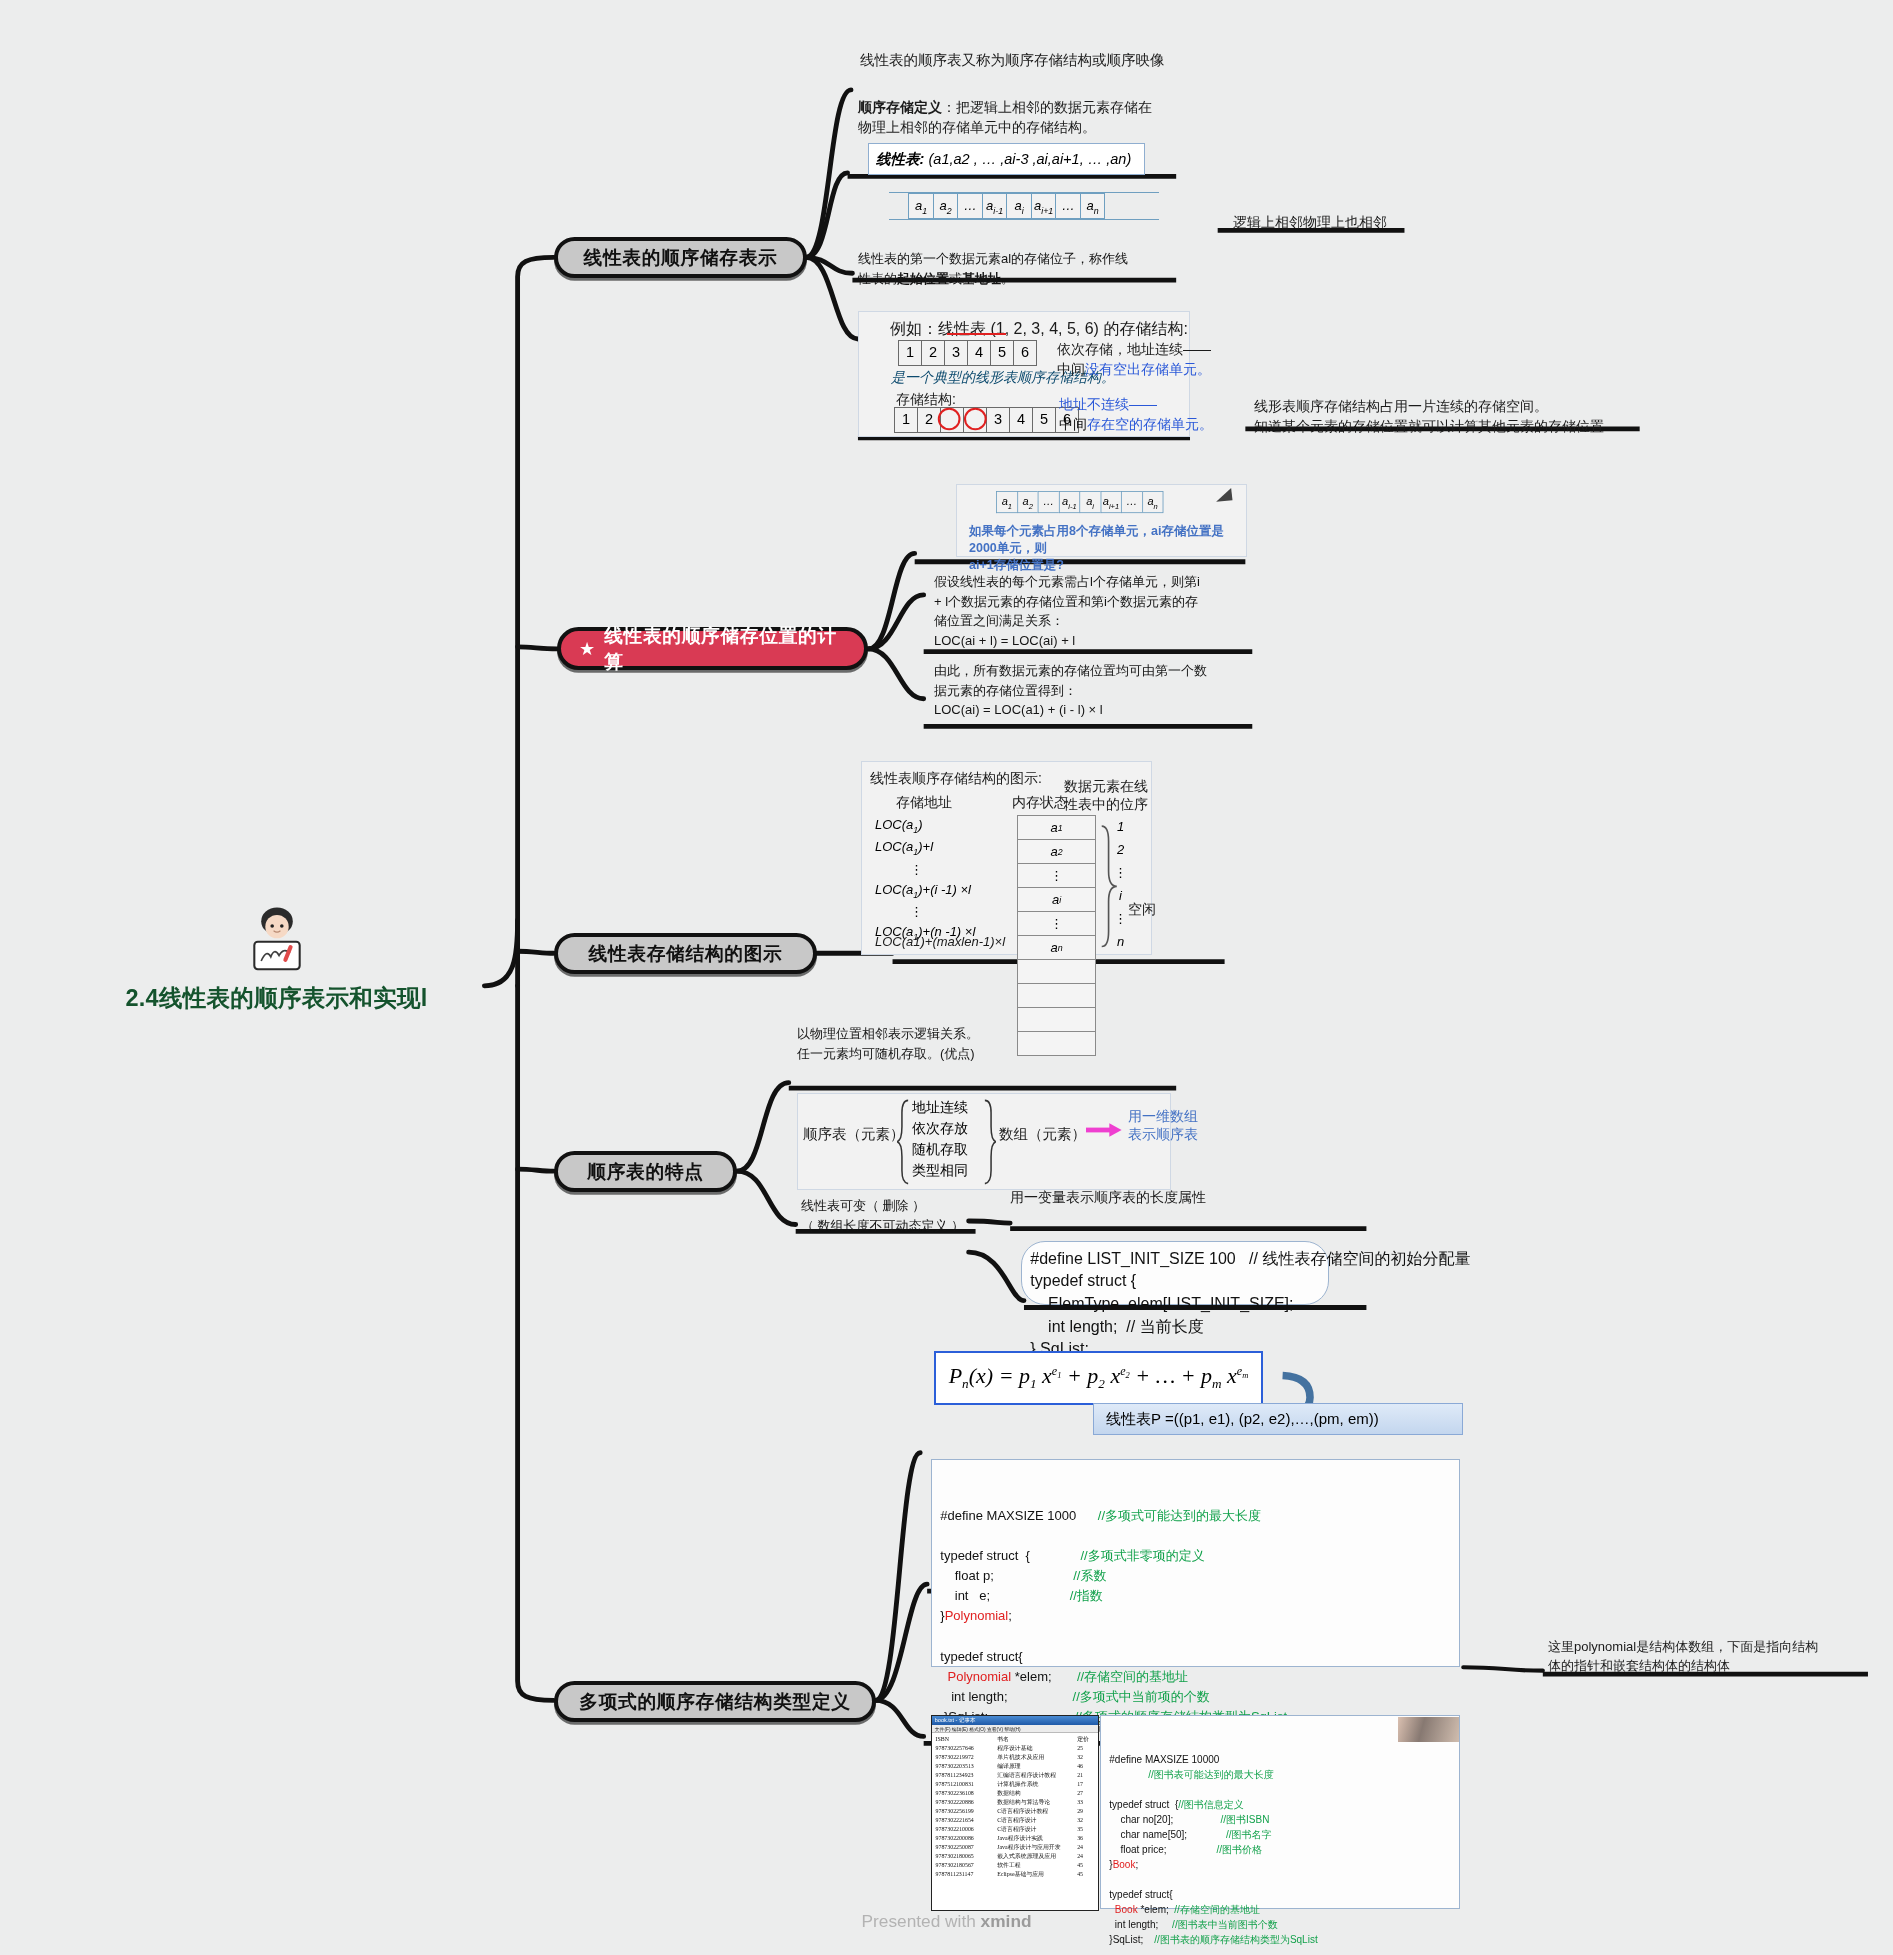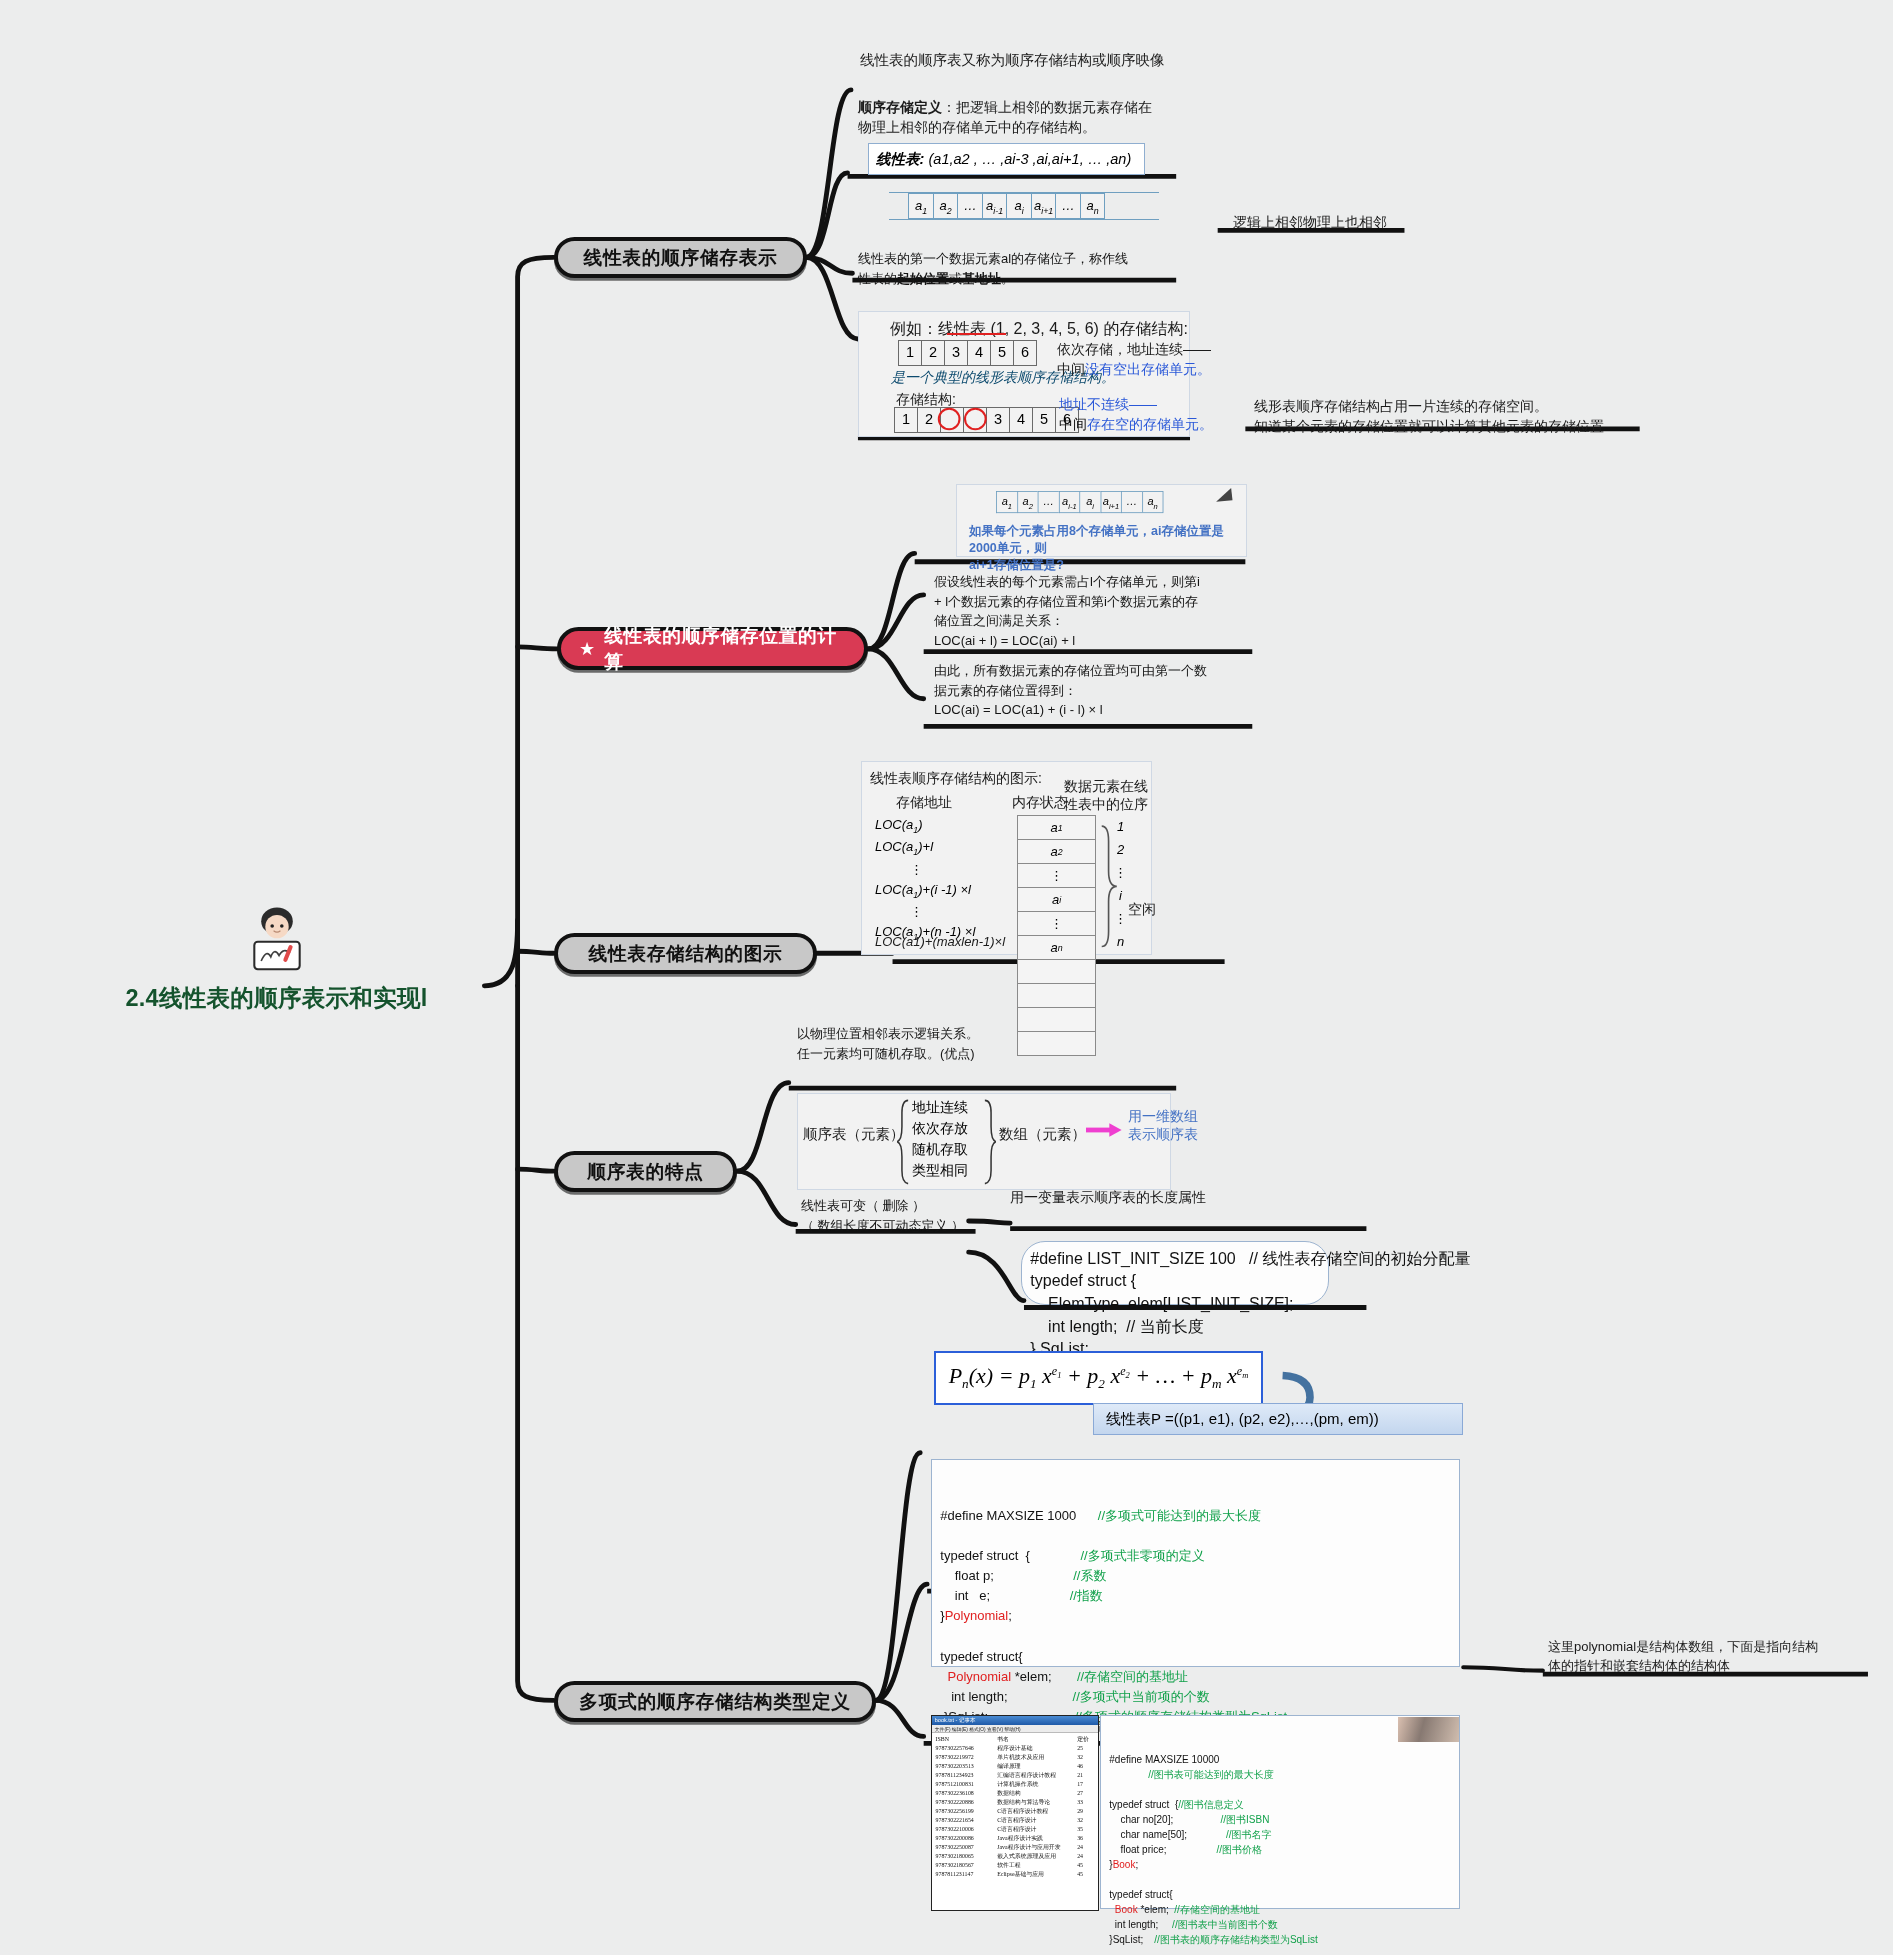--- a/index.html
+++ b/index.html
@@ -559,15 +559,18 @@
     float price;                  <span class="cm">//图书价格</span>
 }<span class="rd">Book</span>;
 
 typedef struct{
   <span class="rd">Book</span> *elem;  <span class="cm">//存储空间的基地址</span>
   int length;     <span class="cm">//图书表中当前图书个数</span>
 }SqList;    <span class="cm">//图书表的顺序存储结构类型为SqList</span></div>
   </div>
   <div style="position:absolute;left:1398px;top:1717px;width:61px;height:25px;background:linear-gradient(105deg,#d6b9a8,#7a6a62 40%,#cbb6a6);opacity:.9;"></div>
 
+  <div id="footer">
+    <span>Presented with </span><span class="brand">xmind</span>
+  </div>
 
 </div>
 
 
 </body></html>

